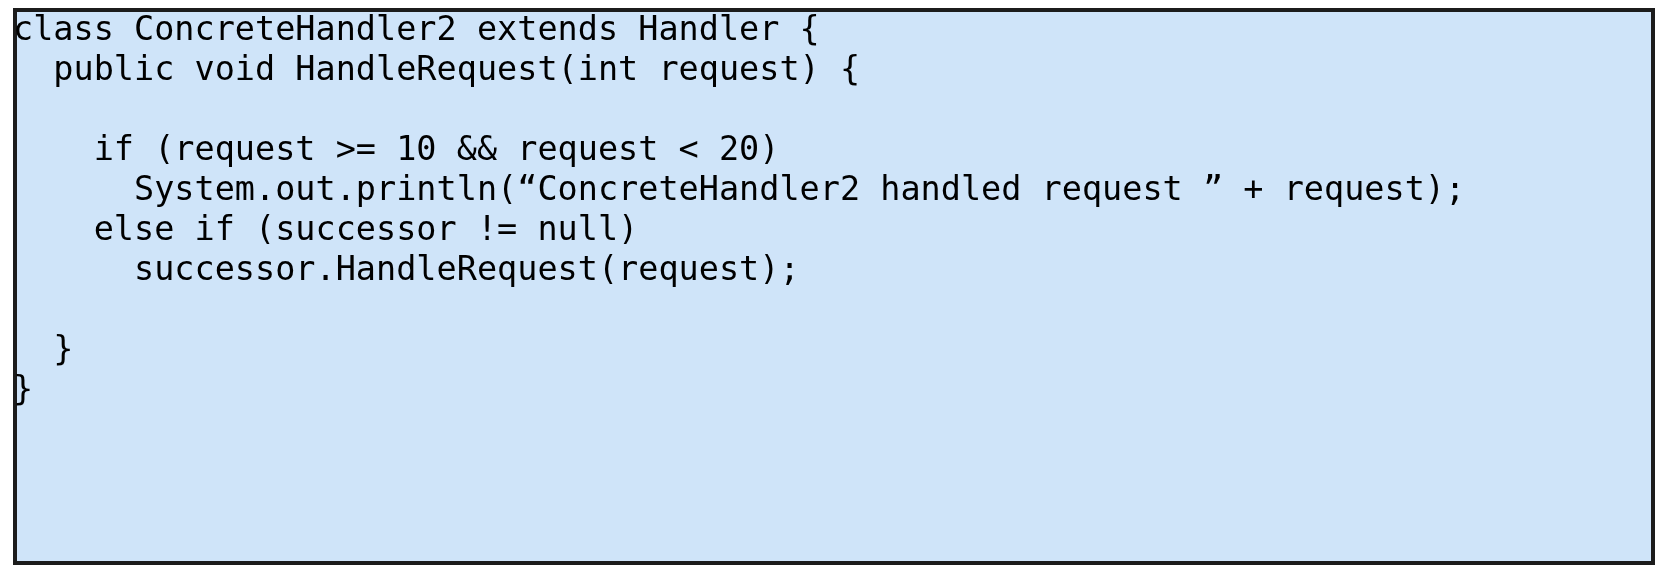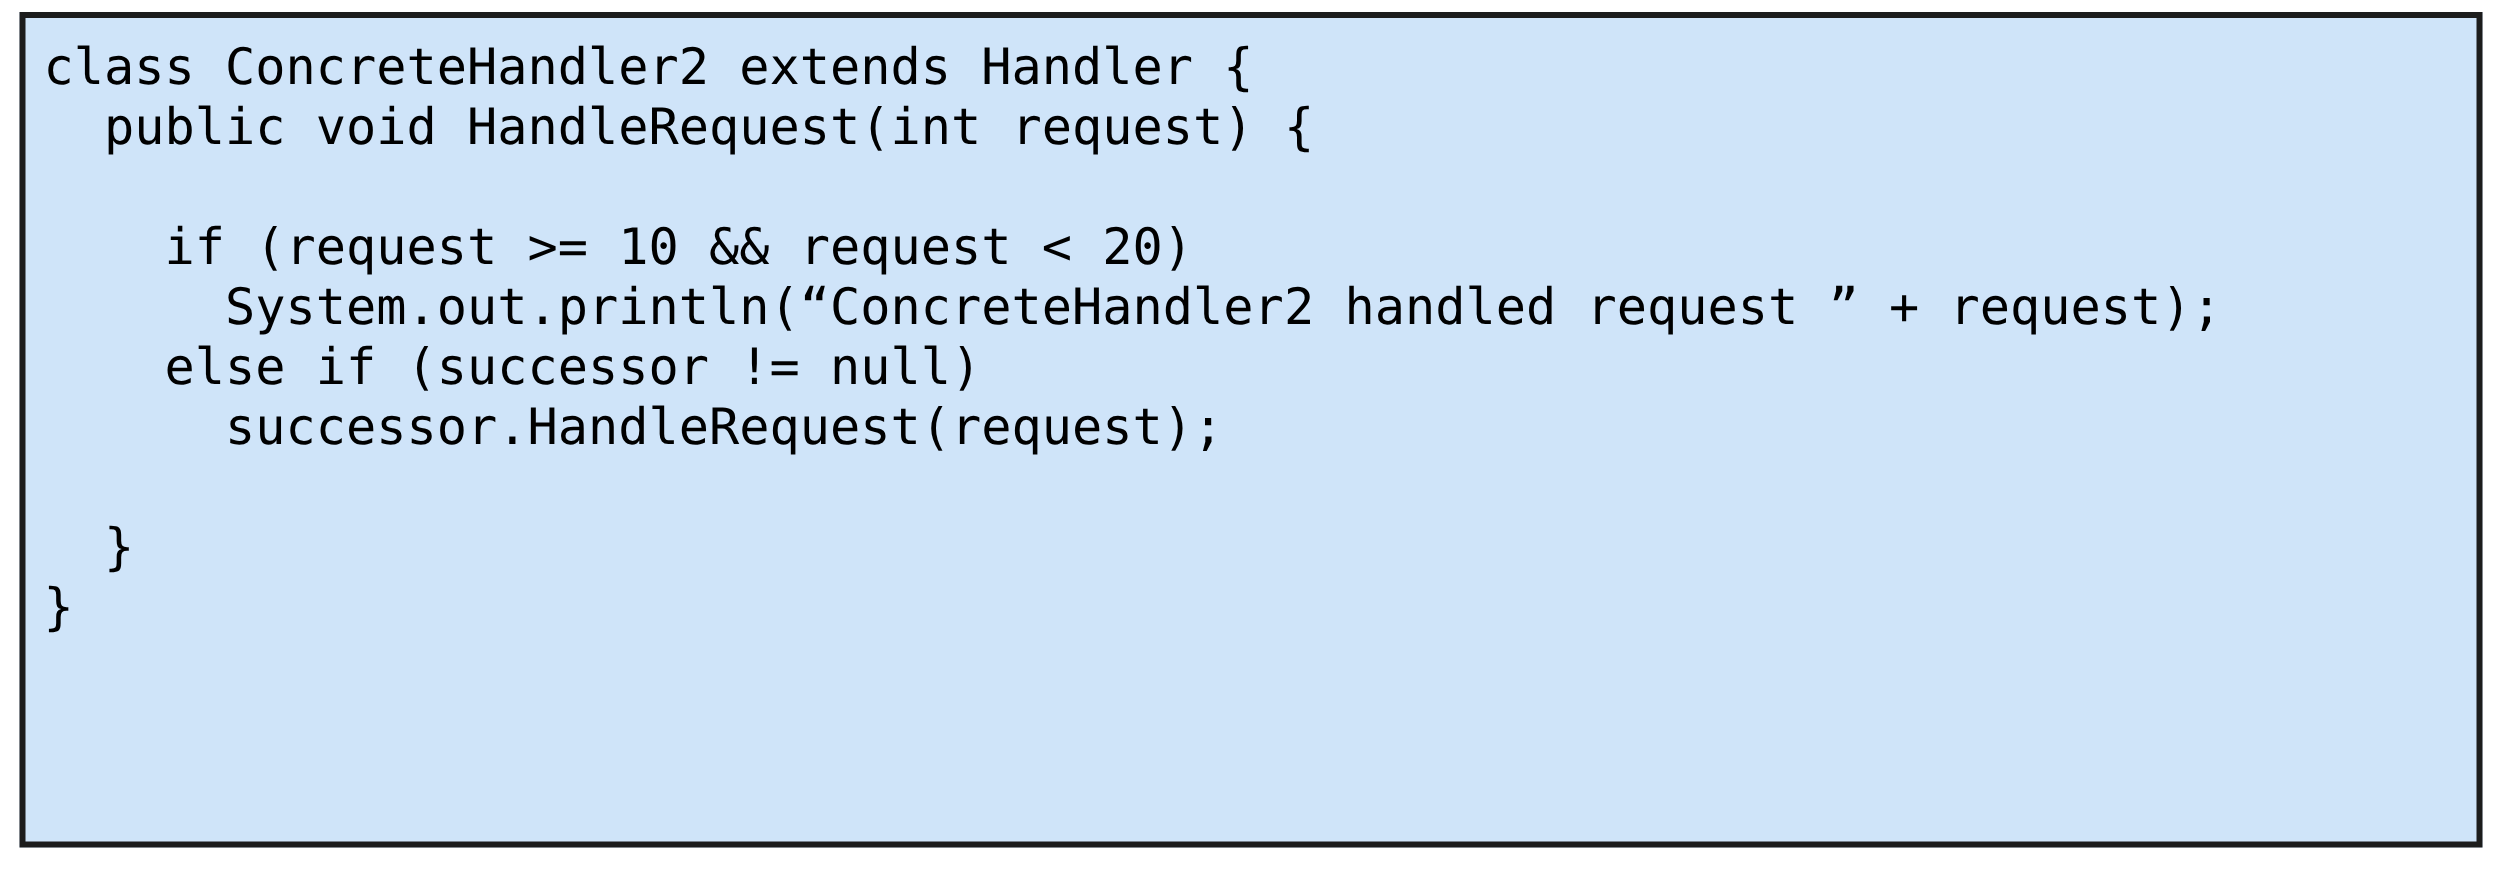--- a/index.html
+++ b/index.html
@@ -26,21 +26,21 @@
     width: 1642px;
     height: 557px;
     box-sizing: border-box;
     background: #cfe4f9;
     border: 4px solid #1c1c1c;
   }
   #code-listing {
     position: absolute;
     left: 13px;
     top: 9px;
-    margin: 16px;
+    margin: 0;
     padding: 0;
     font-family: "DejaVu Sans Mono", monospace;
     font-size: 33.5px;
     line-height: 40px;
     letter-spacing: 0px;
     color: #000000;
     white-space: pre;
     -webkit-font-smoothing: antialiased;
   }
   #code-listing .code-line {

